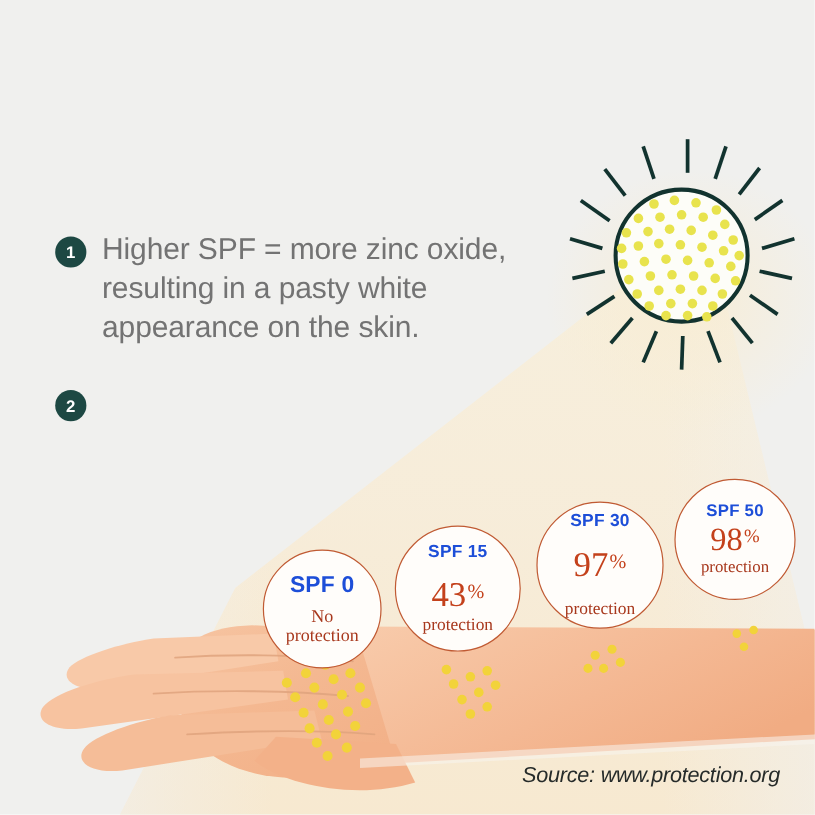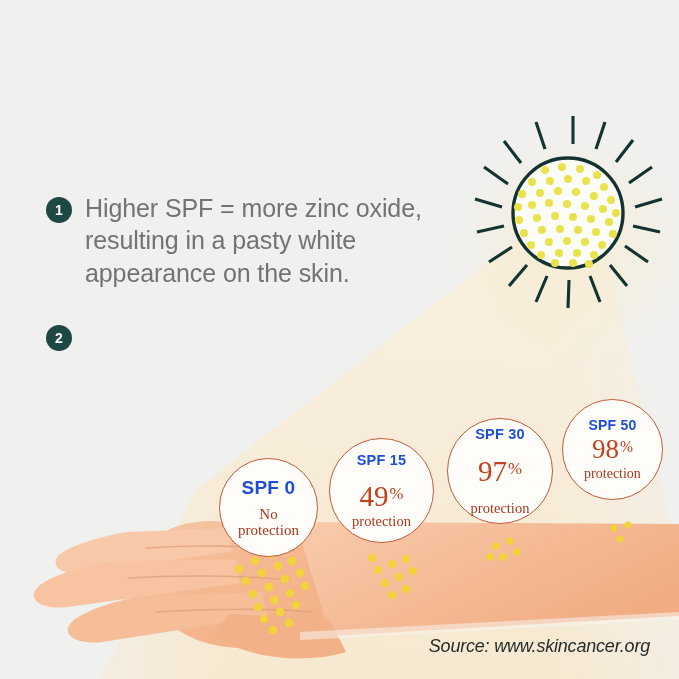--- a/index.html
+++ b/index.html
@@ -344,31 +344,31 @@
   </div>
 
   <div class="spf-circle" id="circle-0">
     <div class="spf-label">SPF 0</div>
     <div class="spf-sub">No
 protection</div>
   </div>
 
   <div class="spf-circle" id="circle-1">
     <div class="spf-label">SPF 15</div>
-    <div class="spf-pct"><span>49</span><span class="sign">%</span></div>
+    <div class="spf-pct"><span>43</span><span class="sign">%</span></div>
     <div class="spf-sub">protection</div>
   </div>
 
   <div class="spf-circle" id="circle-2">
     <div class="spf-label">SPF 30</div>
     <div class="spf-pct"><span>97</span><span class="sign">%</span></div>
     <div class="spf-sub">protection</div>
   </div>
 
   <div class="spf-circle" id="circle-3">
     <div class="spf-label">SPF 50</div>
     <div class="spf-pct"><span>98</span><span class="sign">%</span></div>
     <div class="spf-sub">protection</div>
   </div>
 
-  <div class="source">Source: www.skincancer.org</div>
+  <div class="source">Source: www.protection.org</div>
 
 </div>
 
 </body></html>

